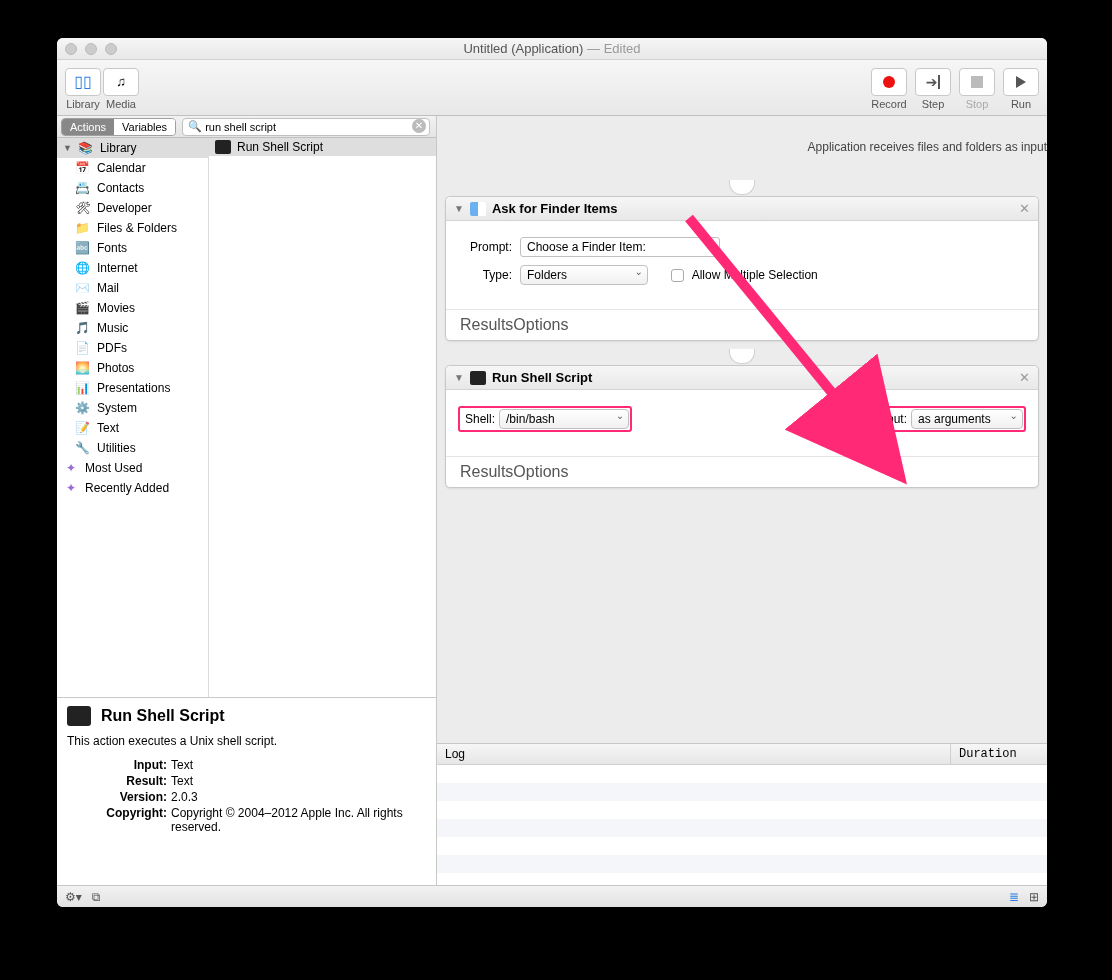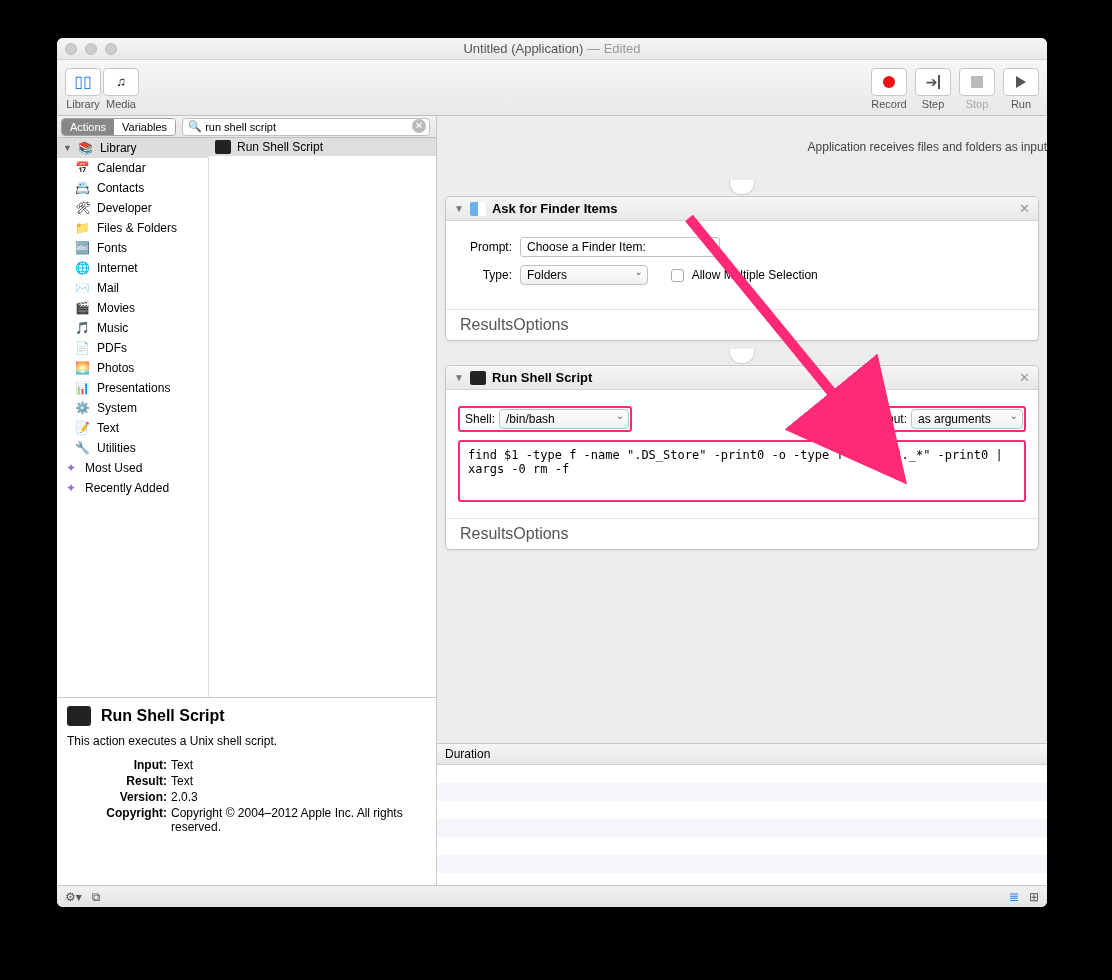--- a/index.html
+++ b/index.html
@@ -86,21 +86,21 @@
 .connector { height:14px; position:relative; }
 .connector::before { content:""; position:absolute; left:50%; top:-2px; width:24px; height:14px; transform:translateX(-50%); background:#fff; border:1px solid #d0d0d0; border-top:none; border-radius:0 0 12px 12px; }
 
 .arrow { position:absolute; left:242px; top:92px; pointer-events:none; }
 .arrow svg { overflow:visible; }
 
 .log { border-top:1px solid #c8c8c8; background:#fff; }
 .log-hdr { display:flex; background:linear-gradient(#f6f6f6,#e6e6e6); border-bottom:1px solid #d0d0d0; font-size:12px; }
 .log-hdr div { padding:3px 8px; }
 .log-hdr .c1 { flex:1; border-right:1px solid #d0d0d0; }
-.log-hdr .c2 { width:96px; }
+.log-hdr .c2 { width:96px;font-family:Liberation Mono, monospace; }
 .log-rows { height:120px; }
 .log-rows div { height:18px; }
 .log-rows div:nth-child(even){ background:#f4f6fa; }
 
 .statusbar { height:22px; background:linear-gradient(#f2f2f2,#e2e2e2); border-top:1px solid #c8c8c8; display:flex; align-items:center; padding:0 8px; gap:10px; font-size:12px; color:#555; }
 .statusbar .r { margin-left:auto; display:flex; gap:10px; }
 </style>
 </head>
 <body>
 
@@ -317,21 +317,20 @@
             <div class="frow" style="justify-content:space-between">
               <span class="hl">
                   <label style="width:auto;padding:0 4px">Shell:</label>
                   <span class="sel" style="width:130px">/bin/bash</span>
                 </span>
               <span class="hl">
                   <label style="width:auto;padding:0 4px">Pass input:</label>
                   <span class="sel" style="width:112px">as arguments</span>
                 </span>
             </div>
-            <div class="code">find $1 -type f -name ".DS_Store" -print0 -o -type f -name "._*" -print0 | xargs -0 rm -f</div>
           </div>
           <div class="action-ftr">
               <span>Results</span>
               <span>Options</span>
             </div>
         </div>
 
         <div class="arrow">
           <svg width="220" height="260">
               <defs>
@@ -339,20 +338,21 @@
                   <path d="M0,0 L12,6 L0,12 Z" fill="#ff2976"></path>
                 </marker>
               </defs>
               <line x1="10" y1="10" x2="190" y2="230" stroke="#ff2976" stroke-width="10" marker-end="url(#ah)"></line>
             </svg>
         </div>
       </div>
 
       <div class="log">
         <div class="log-hdr">
+            <div class="c1">Log</div>
             <div class="c2">Duration</div>
           </div>
         <div class="log-rows">
             <div></div>
             <div></div>
             <div></div>
             <div></div>
             <div></div>
             <div></div>
             <div></div>

